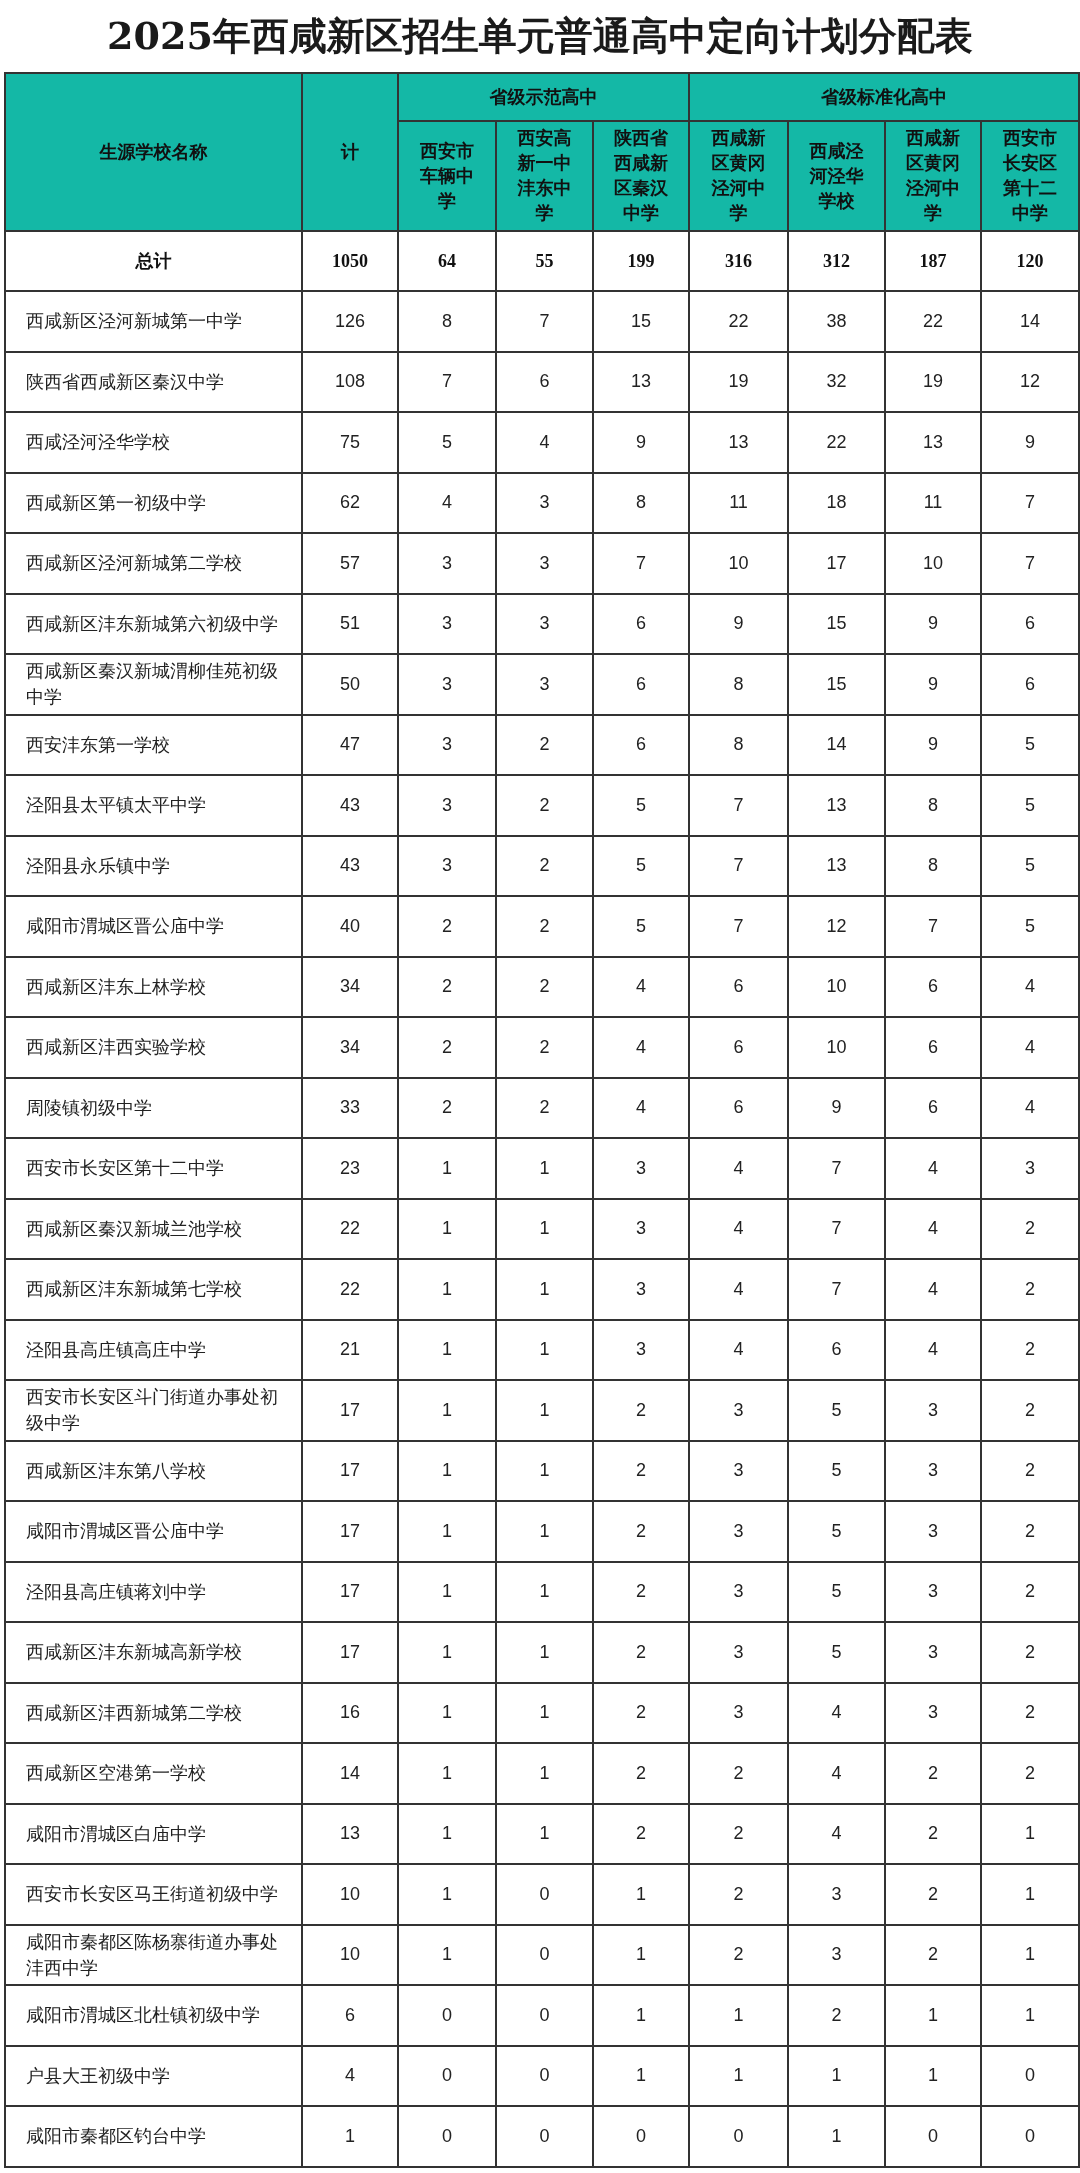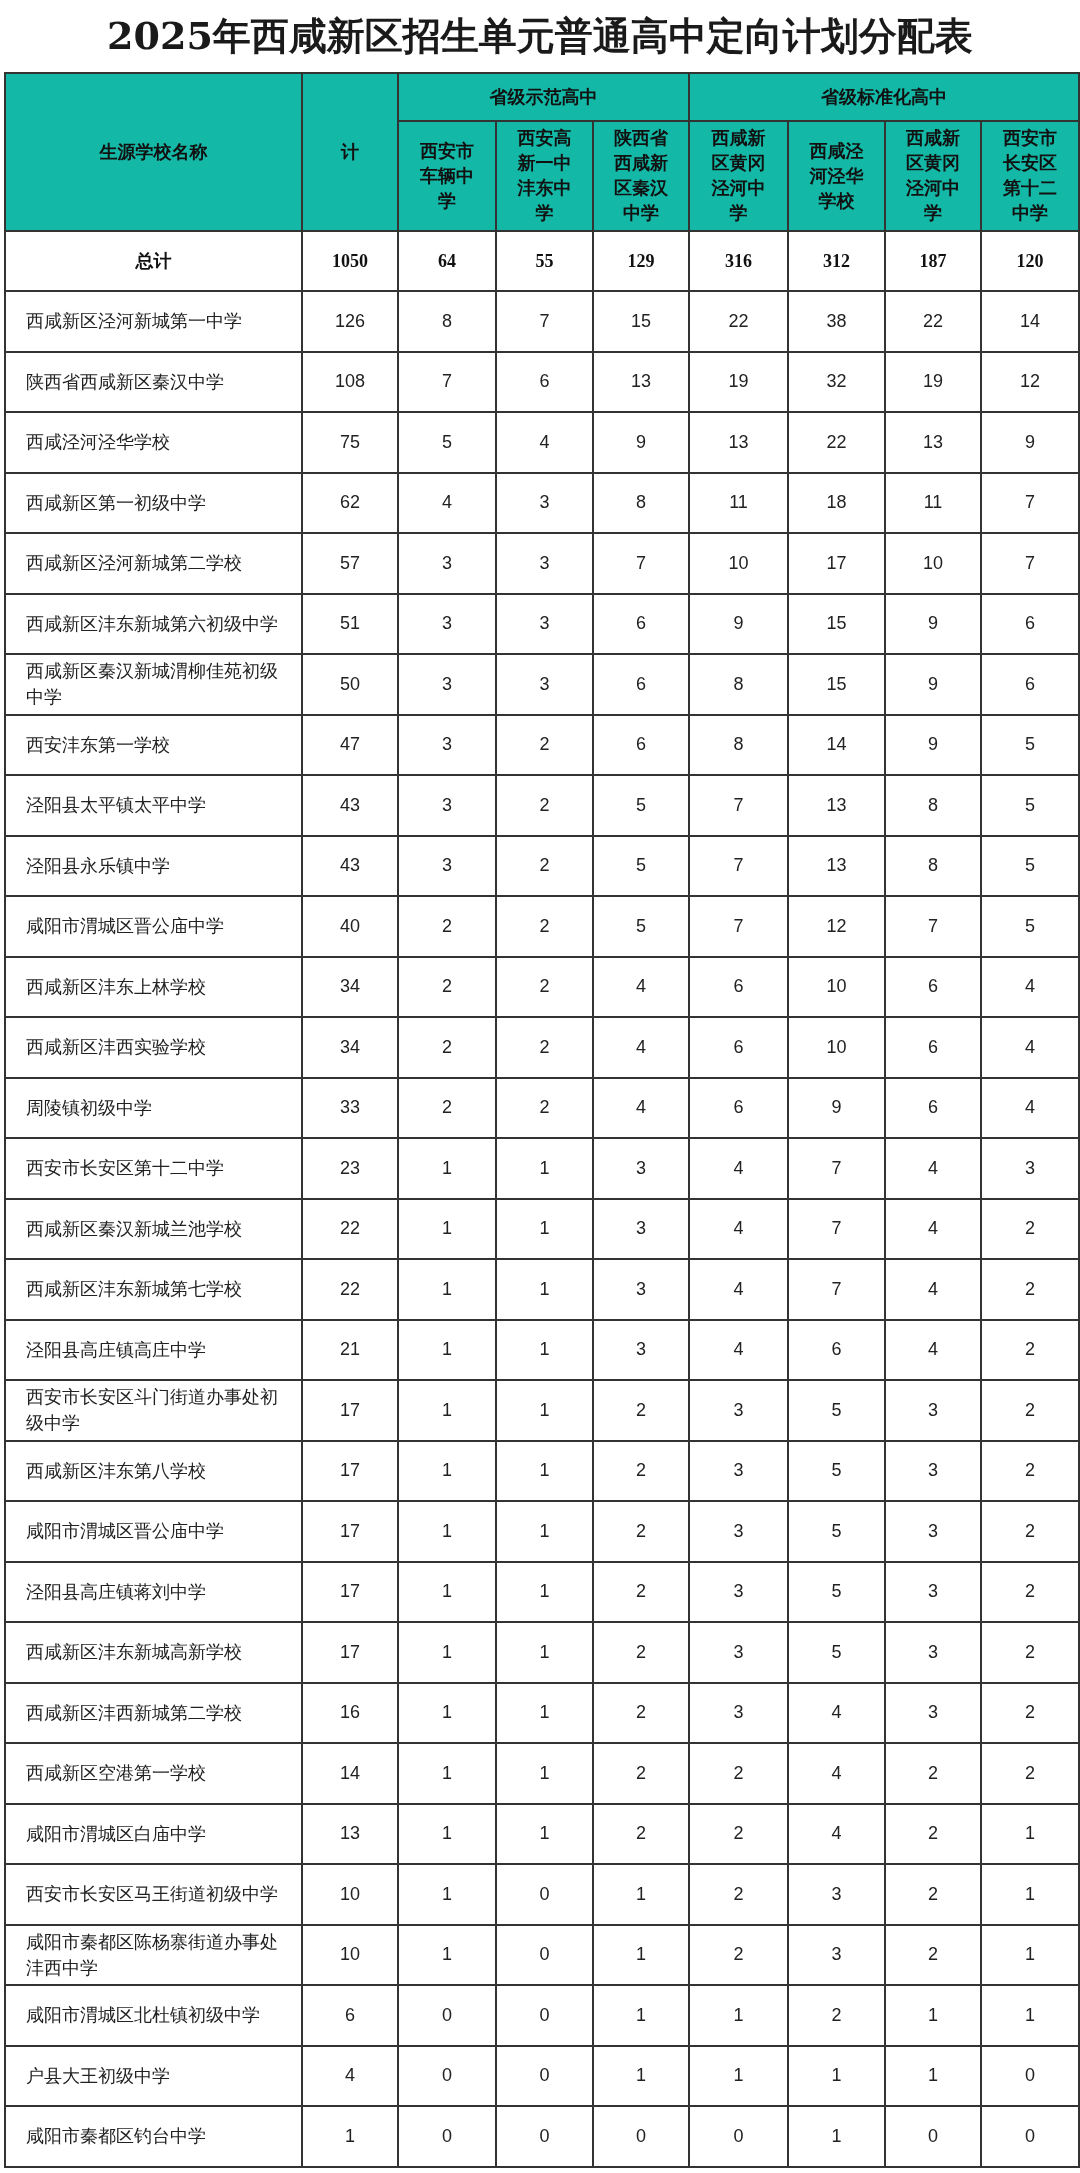--- a/index.html
+++ b/index.html
@@ -61,21 +61,21 @@
       <th class="sub"><span>西咸新区黄冈泾河中学</span></th>
       <th class="sub"><span>西安市长安区第十二中学</span></th>
     </tr>
   </thead>
   <tbody id="tbody">
     <tr class="total">
       <td class="name">总计</td>
       <td>1050</td>
       <td>64</td>
       <td>55</td>
-      <td>129</td>
+      <td>199</td>
       <td>316</td>
       <td>312</td>
       <td>187</td>
       <td>120</td>
     </tr>
   <tr class="row">
         <td class="name">西咸新区泾河新城第一中学</td>
         <td class="count">126</td>
         <td class="num">8</td>
         <td class="num">7</td>

